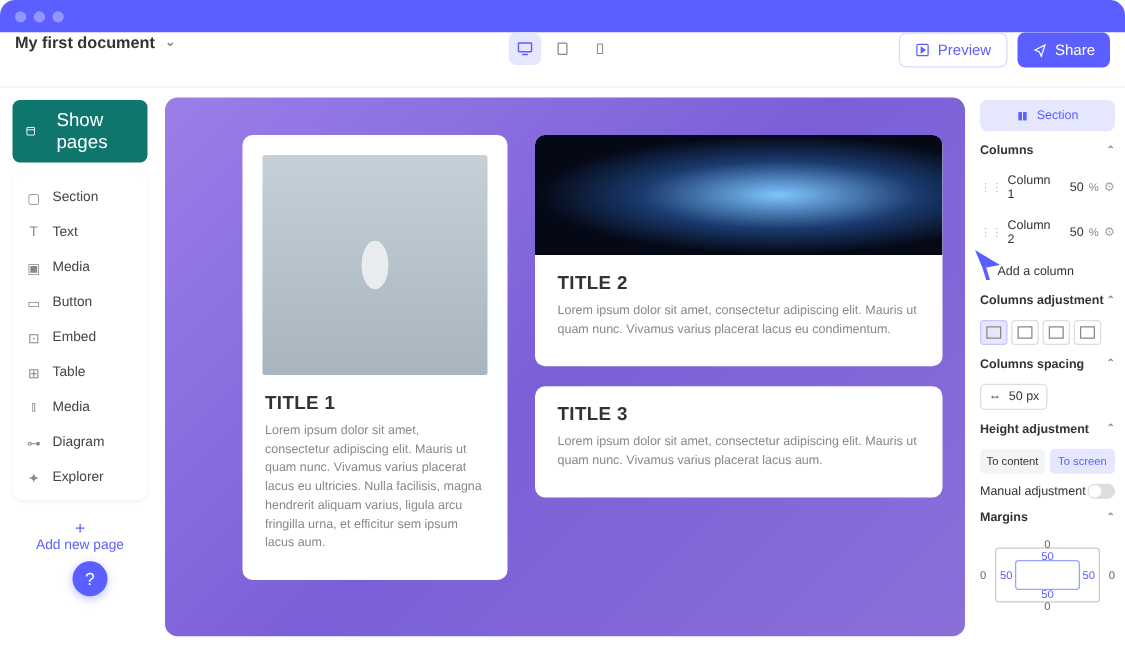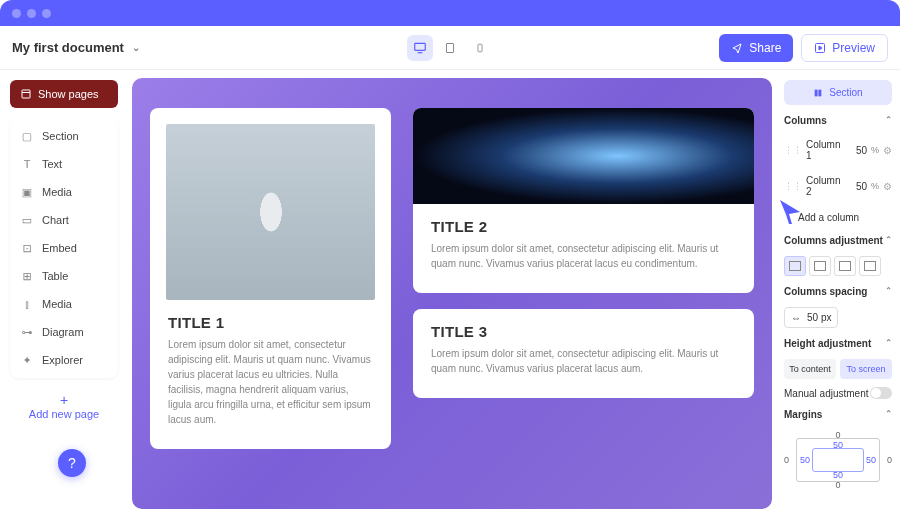--- a/index.html
+++ b/index.html
@@ -1,39 +1,39 @@
 <!DOCTYPE html>
 <html><head>
 <meta charset="utf-8">
 <style>
 * { margin: 0; padding: 0; box-sizing: border-box; font-family: -apple-system, BlinkMacSystemFont, 'Segoe UI', Arial, sans-serif; }
 body { background: #fff; font-size: 12px; color: #333; overflow: hidden; }
 .window { width: 900px; height: 517px; background: #fff; border-radius: 12px; overflow: hidden; display: flex; flex-direction: column; position: relative; }
 .titlebar { height: 26px; background: #5b5fff; display: flex; align-items: center; padding: 0 12px; gap: 6px; }
 .dot { width: 9px; height: 9px; border-radius: 50%; background: rgba(255,255,255,0.35); }
-.topbar { height: 44px; background: #fff; border-bottom: 1px solid #eee; display: flex; align-items: center; padding: 0 12px; justify-content: space-between; }
+.topbar { height: 44px; background: #fff; border-bottom: 1px solid #eee; display: flex; align-items: flex-start; padding: 0 12px; justify-content: space-between; }
 .doc-title { display: flex; align-items: center; gap: 8px; font-weight: 600; font-size: 13px; }
 .chev { font-size: 10px; color: #888; }
 .view-modes { display: flex; gap: 4px; position: absolute; left: 50%; transform: translateX(-50%); }
 .view-btn { width: 26px; height: 26px; border-radius: 6px; display: flex; align-items: center; justify-content: center; color: #888; cursor: pointer; }
 .view-btn.active { background: #e5e7ff; color: #5b5fff; }
 .top-right { display: flex; gap: 8px; }
 .btn { height: 28px; padding: 0 12px; border-radius: 6px; display: flex; align-items: center; gap: 6px; font-size: 12px; font-weight: 500; cursor: pointer; }
 .btn-outline { border: 1px solid #d8daff; color: #5b5fff; background: #fff; }
 .btn-primary { background: #5b5fff; color: #fff; }
 .main { flex: 1; display: flex; overflow: hidden; }
 .left-panel { width: 128px; padding: 10px; display: flex; flex-direction: column; gap: 10px; }
-.show-pages { background: #7f1d1d; color: #fff; border-radius: 6px; padding: 8px 10px; display: flex; align-items: center; gap: 6px; font-size: 11px; font-weight: 500; }
+.show-pages { background: #0f766e; color: #fff; border-radius: 6px; padding: 8px 10px; display: flex; align-items: center; gap: 16px; font-size: 15px; font-weight: 500; }
 .elements { background: #fff; border-radius: 8px; padding: 4px 0; box-shadow: 0 1px 3px rgba(0,0,0,0.06); }
 .el-item { padding: 7px 10px; display: flex; align-items: center; gap: 8px; font-size: 11px; color: #444; cursor: pointer; }
 .el-icon { width: 14px; height: 14px; display: flex; align-items: center; justify-content: center; color: #888; font-size: 11px; }
 .add-page { text-align: center; color: #5b5fff; font-size: 11px; padding: 4px; cursor: pointer; }
 .add-page .plus { display: block; font-size: 14px; }
 .canvas { flex: 1; background: linear-gradient(135deg, #9b7ee8 0%, #7b5fd8 50%, #8b6fd8 100%); border-radius: 10px; margin: 8px 4px; padding: 30px 18px; display: flex; gap: 22px; overflow: hidden; }
-.col-left { width: 241px; }
+.col-left { width: 212px; margin-left: 44px; }
 .col-right { flex: 1; display: flex; flex-direction: column; gap: 16px; }
 .card { background: #fff; border-radius: 8px; overflow: hidden; }
 .card-img { width: 100%; display: block; background: #b8c5ce; }
 .img1 { height: 176px; background: linear-gradient(180deg, #c5d0d8 0%, #a8b5be 100%); position: relative; margin: 16px 16px 0 16px; border-radius: 2px; }
 .img1::after { content:''; position:absolute; left:50%; top:50%; transform:translate(-50%,-50%); width:50px; height:90px; background: radial-gradient(ellipse at center, #e8ecee 30%, transparent 31%); border-radius: 30px 30px 20px 20px; }
 .img2 { height: 96px; background: radial-gradient(ellipse at 60% 50%, #7fc5ff 0%, #1a3a6e 40%, #050815 70%); position: relative; }
 .card-body { padding: 14px 18px 22px; }
 .card-title { font-weight: 700; font-size: 15px; letter-spacing: 0.3px; margin-bottom: 6px; }
 .card-text { font-size: 10px; color: #888; line-height: 1.5; }
 .right-panel { width: 124px; padding: 10px 8px; display: flex; flex-direction: column; gap: 8px; font-size: 10px; overflow-y: auto; }
@@ -95,32 +95,32 @@
             <rect x="5" y="3" width="14" height="18" rx="1"></rect>
           </svg>
       </div>
       <div class="view-btn">
         <svg width="10" height="14" viewBox="0 0 24 24" fill="none" stroke="currentColor" stroke-width="2">
             <rect x="7" y="3" width="10" height="18" rx="1"></rect>
           </svg>
       </div>
     </div>
     <div class="top-right">
-      <div class="btn btn-primary">
-        <svg width="12" height="12" viewBox="0 0 24 24" fill="none" stroke="currentColor" stroke-width="2">
-            <path d="M4 12l16-8-6 18-3-7-7-3z"></path>
-          </svg>
-        <span>Share</span>
-      </div>
       <div class="btn btn-outline">
         <svg width="12" height="12" viewBox="0 0 24 24" fill="none" stroke="currentColor" stroke-width="2">
             <rect x="3" y="3" width="18" height="18" rx="2"></rect>
             <polygon points="10,8 16,12 10,16" fill="currentColor"></polygon>
           </svg>
         <span>Preview</span>
+      </div>
+      <div class="btn btn-primary">
+        <svg width="12" height="12" viewBox="0 0 24 24" fill="none" stroke="currentColor" stroke-width="2">
+            <path d="M4 12l16-8-6 18-3-7-7-3z"></path>
+          </svg>
+        <span>Share</span>
       </div>
     </div>
   </div>
 
   <div class="main">
     <div class="left-panel">
       <div class="show-pages">
         <svg width="12" height="12" viewBox="0 0 24 24" fill="none" stroke="currentColor" stroke-width="2">
             <rect x="4" y="4" width="16" height="16" rx="1"></rect>
             <line x1="4" y1="9" x2="20" y2="9"></line>
@@ -135,21 +135,21 @@
         <div class="el-item">
             <span class="el-icon">T</span>
             <span>Text</span>
           </div>
         <div class="el-item">
             <span class="el-icon">▣</span>
             <span>Media</span>
           </div>
         <div class="el-item">
             <span class="el-icon">▭</span>
-            <span>Chart</span>
+            <span>Button</span>
           </div>
         <div class="el-item">
             <span class="el-icon">⊡</span>
             <span>Embed</span>
           </div>
         <div class="el-item">
             <span class="el-icon">⊞</span>
             <span>Table</span>
           </div>
         <div class="el-item">

